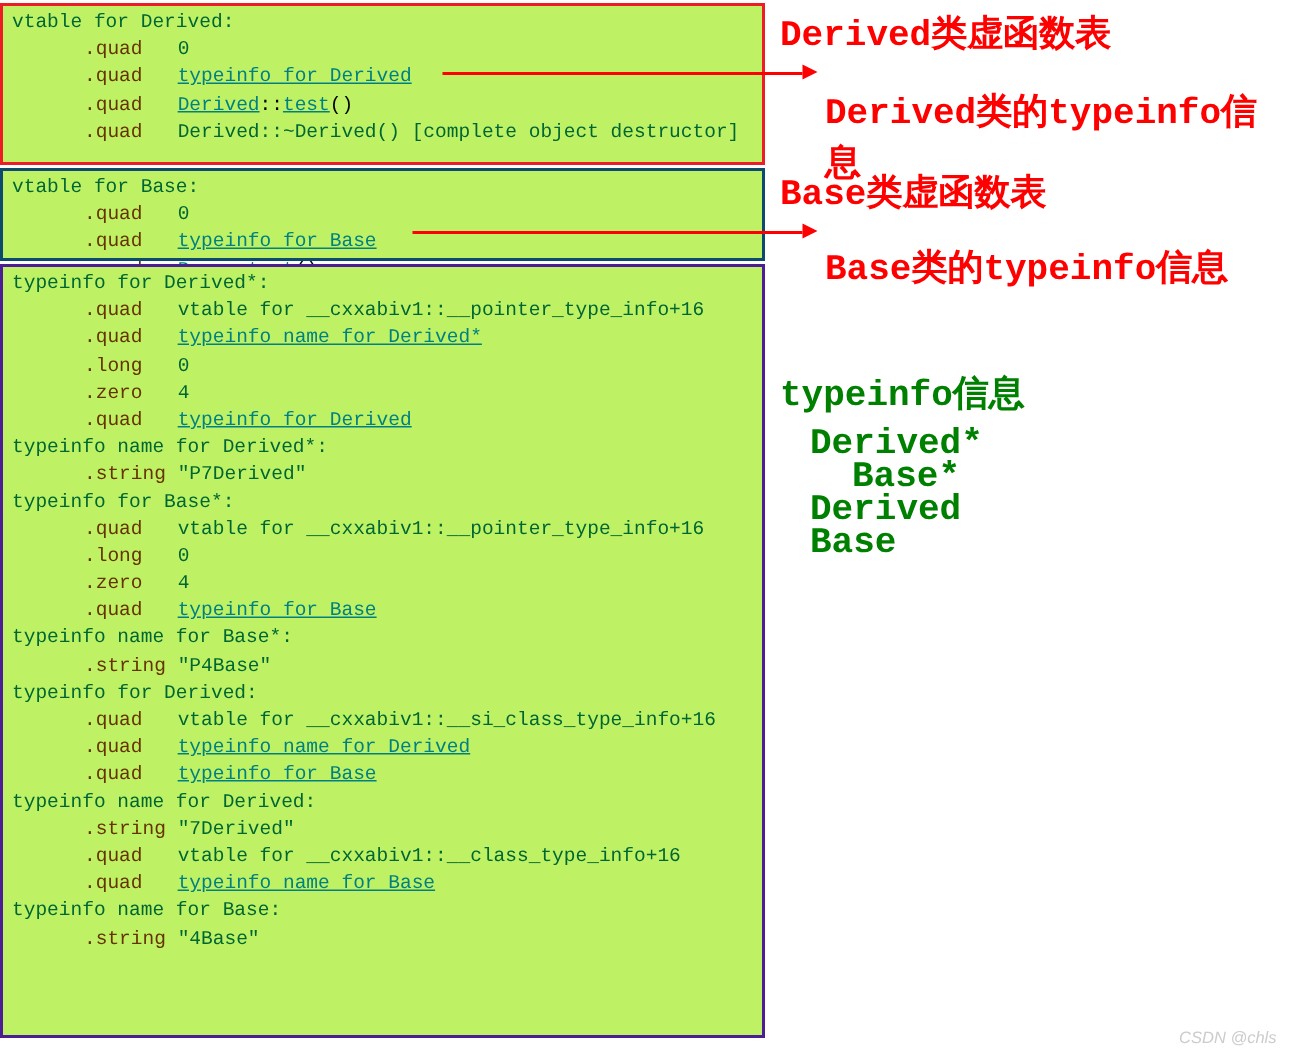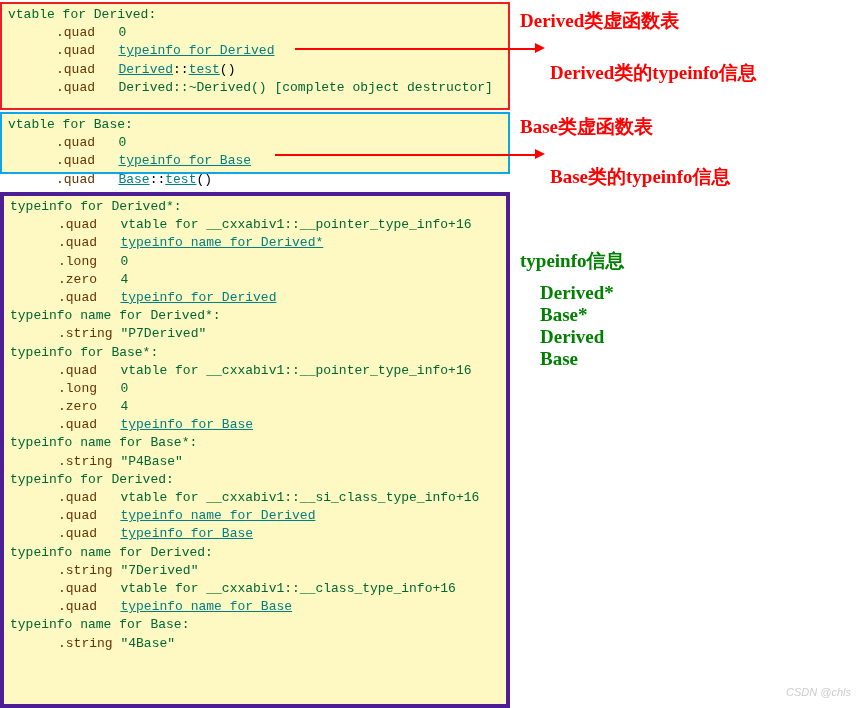--- a/index.html
+++ b/index.html
@@ -7,37 +7,37 @@
       font-family: "Courier New", monospace;
       font-size: 13px;
       background: #ffffff;
       width: 861px;
       height: 708px;
       position: relative;
       line-height: 1.4;
     }
     .box {
       position: absolute;
-      background: #fef9c3;
+      background: #bef264;
       padding: 2px 6px;
     }
     .box-red-top { border: 2px solid #ee1c25; left: 0; top: 2px; width: 510px; height: 108px; }
-    .box-red-mid { border: 2px solid #0ea5e9; left: 0; top: 112px; width: 510px; height: 62px; }
-    .box-green  { border: 4px solid #4c1d95; left: 0; top: 192px; width: 510px; height: 516px; }
+    .box-red-mid { border: 2px solid #0c4a6e; left: 0; top: 112px; width: 510px; height: 62px; }
+    .box-green  { border: 2px solid #4c1d95; left: 0; top: 176px; width: 510px; height: 516px; }
     .c-green { color: #006633; }
     .c-teal  { color: #008080; text-decoration: underline; }
     .c-brown { color: #663300; }
     .c-str   { color: #006633; }
     .c-num   { color: #006633; }
     .indent1 { margin-left: 48px; }
     .annotation {
       position: absolute;
-      font-family: Liberation Serif, serif;
+      font-family: Liberation Mono, monospace;
       font-weight: bold;
-      font-size: 19px;
+      font-size: 24px;
     }
     .ann-red { color: #ff0000; }
     .ann-g   { color: #008000; }
     .arrow-line { position: absolute; background: #ff0000; height: 2px; }
     .arrow-head {
       position: absolute; width: 0; height: 0;
       border-top: 5px solid transparent; border-bottom: 5px solid transparent;
       border-left: 10px solid #ff0000;
     }
     .watermark {
@@ -93,21 +93,21 @@
   <div class="line indent1"><span class="c-brown">.string </span><span class="c-str">"4Base"</span></div>
 </div>
 
 <div class="annotation ann-red" style="left:520px; top:8px;">Derived类虚函数表</div>
 <div class="annotation ann-red" style="left:550px; top:60px;">Derived类的typeinfo信息</div>
 <div class="annotation ann-red" style="left:520px; top:114px;">Base类虚函数表</div>
 <div class="annotation ann-red" style="left:550px; top:164px;">Base类的typeinfo信息</div>
 
 <div class="annotation ann-g" style="left:520px; top:248px;">typeinfo信息</div>
 <div class="annotation ann-g" style="left:540px; top:280px;">Derived*</div>
-<div class="annotation ann-g" style="left:540px; top:302px;">Base*</div>
+<div class="annotation ann-g" style="left:568px; top:302px;">Base*</div>
 <div class="annotation ann-g" style="left:540px; top:324px;">Derived</div>
 <div class="annotation ann-g" style="left:540px; top:346px;">Base</div>
 
 <div class="arrow-line" style="left:295px; top:48px; width:240px;"></div>
 <div class="arrow-head" style="left:535px; top:43px;"></div>
 <div class="arrow-line" style="left:275px; top:154px; width:260px;"></div>
 <div class="arrow-head" style="left:535px; top:149px;"></div>
 
 <div class="watermark">CSDN @chls</div>
 

